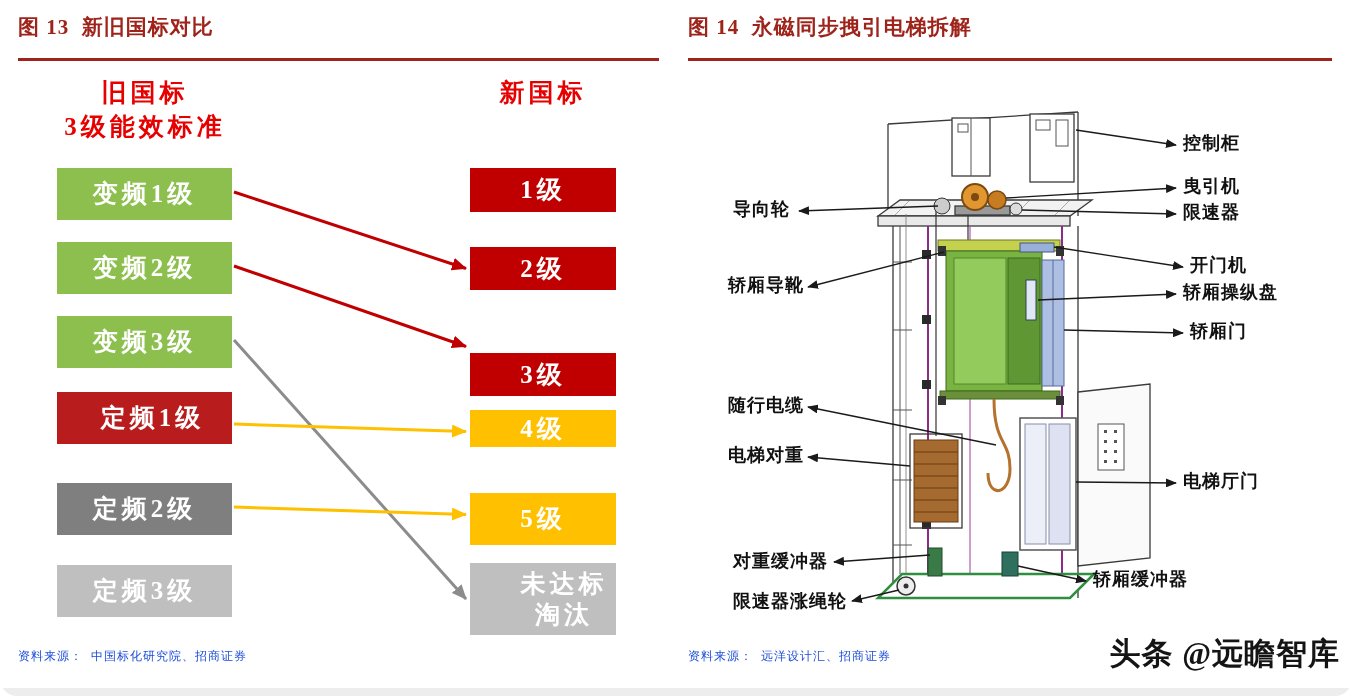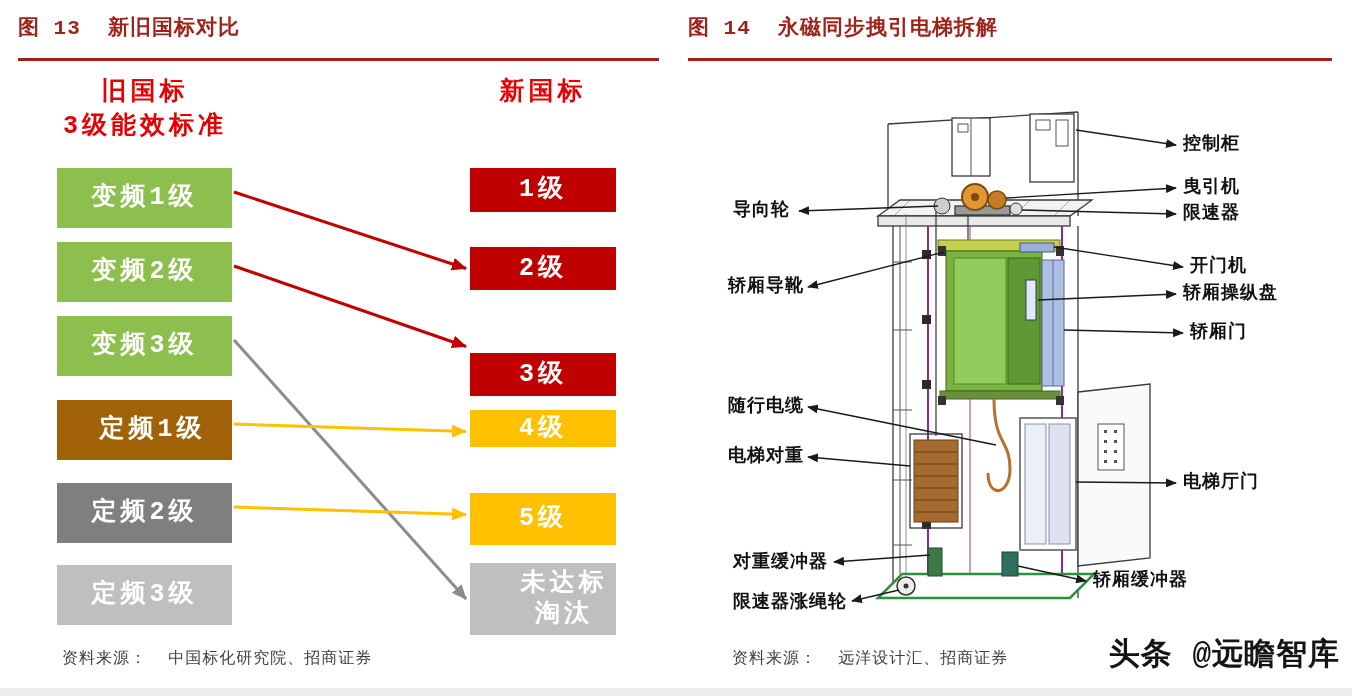--- a/index.html
+++ b/index.html
@@ -1,31 +1,32 @@
 <!DOCTYPE html>
 <html><head>
 <meta charset="utf-8">
 <style>
   * { margin:0; padding:0; box-sizing:border-box; }
   html,body { background:#ffffff; }
   #root {
     position:relative; width:1352px; height:696px; background:#fff; overflow:hidden;
-    font-family:Liberation Mono, monospace;
+    font-family:Liberation Serif, serif;
+    border-radius:17px;
   }
   .fig-title { position:absolute; top:13px; font-size:21px; font-weight:bold; color:#9e231a; letter-spacing:1px; white-space:pre; }
   .title-rule { position:absolute; top:58px; height:3px; background:#9e231a; }
   .col-header { position:absolute; top:76px; text-align:center; color:#e60000; font-weight:bold; font-size:25px; line-height:1.35; letter-spacing:4px; }
   .map-box {
     position:absolute; display:flex; align-items:center; justify-content:center;
     color:#fff; font-weight:bold; font-size:25px; letter-spacing:4px;
     text-align:center; white-space:pre-line; line-height:1.25;
   }
-  .old-box { left:57px; width:175px; height:60px; }
+  .old-box { left:57px; width:175px; height:52px; }
   .new-box { left:470px; width:146px; }
-  .source { position:absolute; top:648px; font-size:16px; color:#404040; letter-spacing:1px; white-space:pre;margin-left:44px; }
+  .source { position:absolute; top:648px; font-size:12px; color:#1d4ed8; letter-spacing:1px; white-space:pre; }
   .watermark { position:absolute; right:12px; top:633px; font-size:31px; font-weight:bold; color:#141414; letter-spacing:1px;margin-left:28px; }
   .overlay-svg { position:absolute; left:0; top:0; pointer-events:none; }
   .bottom-edge { position:absolute; left:0; top:688px; width:1352px; height:8px; background:#ededed; }
   
   .ln  { stroke:#3a3a3a; stroke-width:1.3; }
   .lnt { stroke:#555;    stroke-width:1;   }
   .rail { stroke:#8e2a8b; stroke-width:2; }
   .rope { stroke:#333; stroke-width:1.2; }
   .cable { stroke:#b5722e; stroke-width:3; fill:none; }
   .leader { stroke:#1a1a1a; stroke-width:1.3; fill:none; marker-end:url(#lab-ah); }
@@ -45,21 +46,21 @@
       <div>旧国标</div>
       <div>3级能效标准</div>
     </div>
     <div class="col-header" style="left:428px;width:230px">
       <div>新国标</div>
     </div>
 
     <div class="map-box old-box" style="top: 168px; background-color: rgb(140, 191, 77);">变频1级</div>
     <div class="map-box old-box" style="top: 242px; background-color: rgb(140, 191, 77);">变频2级</div>
     <div class="map-box old-box" style="top: 316px; background-color: rgb(140, 191, 77);">变频3级</div>
-    <div class="map-box old-box" style="top: 400px; background-color: #a16207; padding-left: 16px;">定频1级</div>
+    <div class="map-box old-box" style="top: 392px; background-color: #b91c1c; padding-left: 16px;">定频1级</div>
     <div class="map-box old-box" style="top: 483px; background-color: rgb(127, 127, 127);">定频2级</div>
     <div class="map-box old-box" style="top: 565px; background-color: rgb(191, 191, 191);">定频3级</div>
 
     <div class="map-box new-box" style="top: 168px; height: 44px; background-color: rgb(192, 0, 0); text-align: right;">1级</div>
     <div class="map-box new-box" style="top: 247px; height: 43px; background-color: rgb(192, 0, 0);">2级</div>
     <div class="map-box new-box" style="top: 325px; height: 43px; background-color: rgb(192, 0, 0); margin-top: 28px;">3级</div>
     <div class="map-box new-box" style="top: 410px; height: 37px; background-color: rgb(255, 192, 0);">4级</div>
     <div class="map-box new-box" style="top: 493px; height: 52px; background-color: rgb(255, 192, 0);">5级</div>
     <div class="map-box new-box" style="top: 563px; height: 72px; background-color: rgb(191, 191, 191); padding-left: 42px;">未达标
 淘汰</div>

